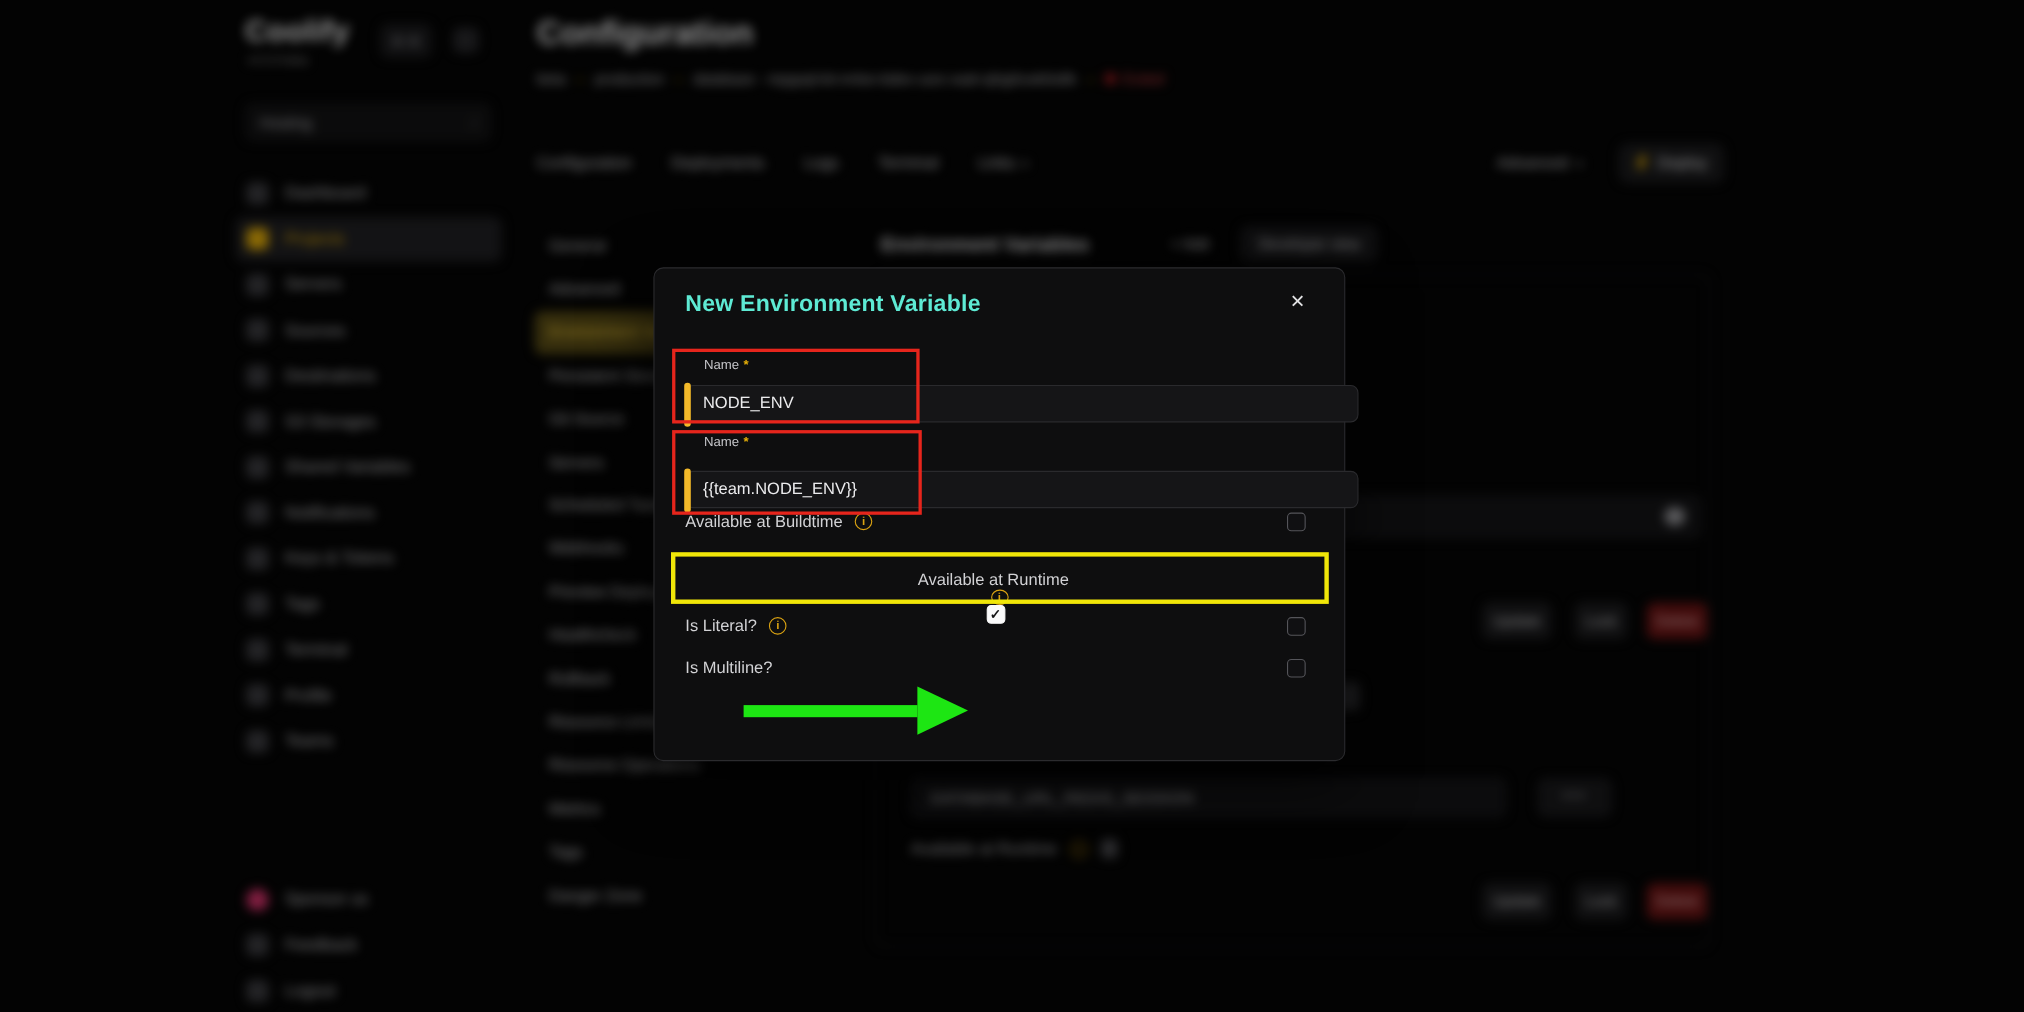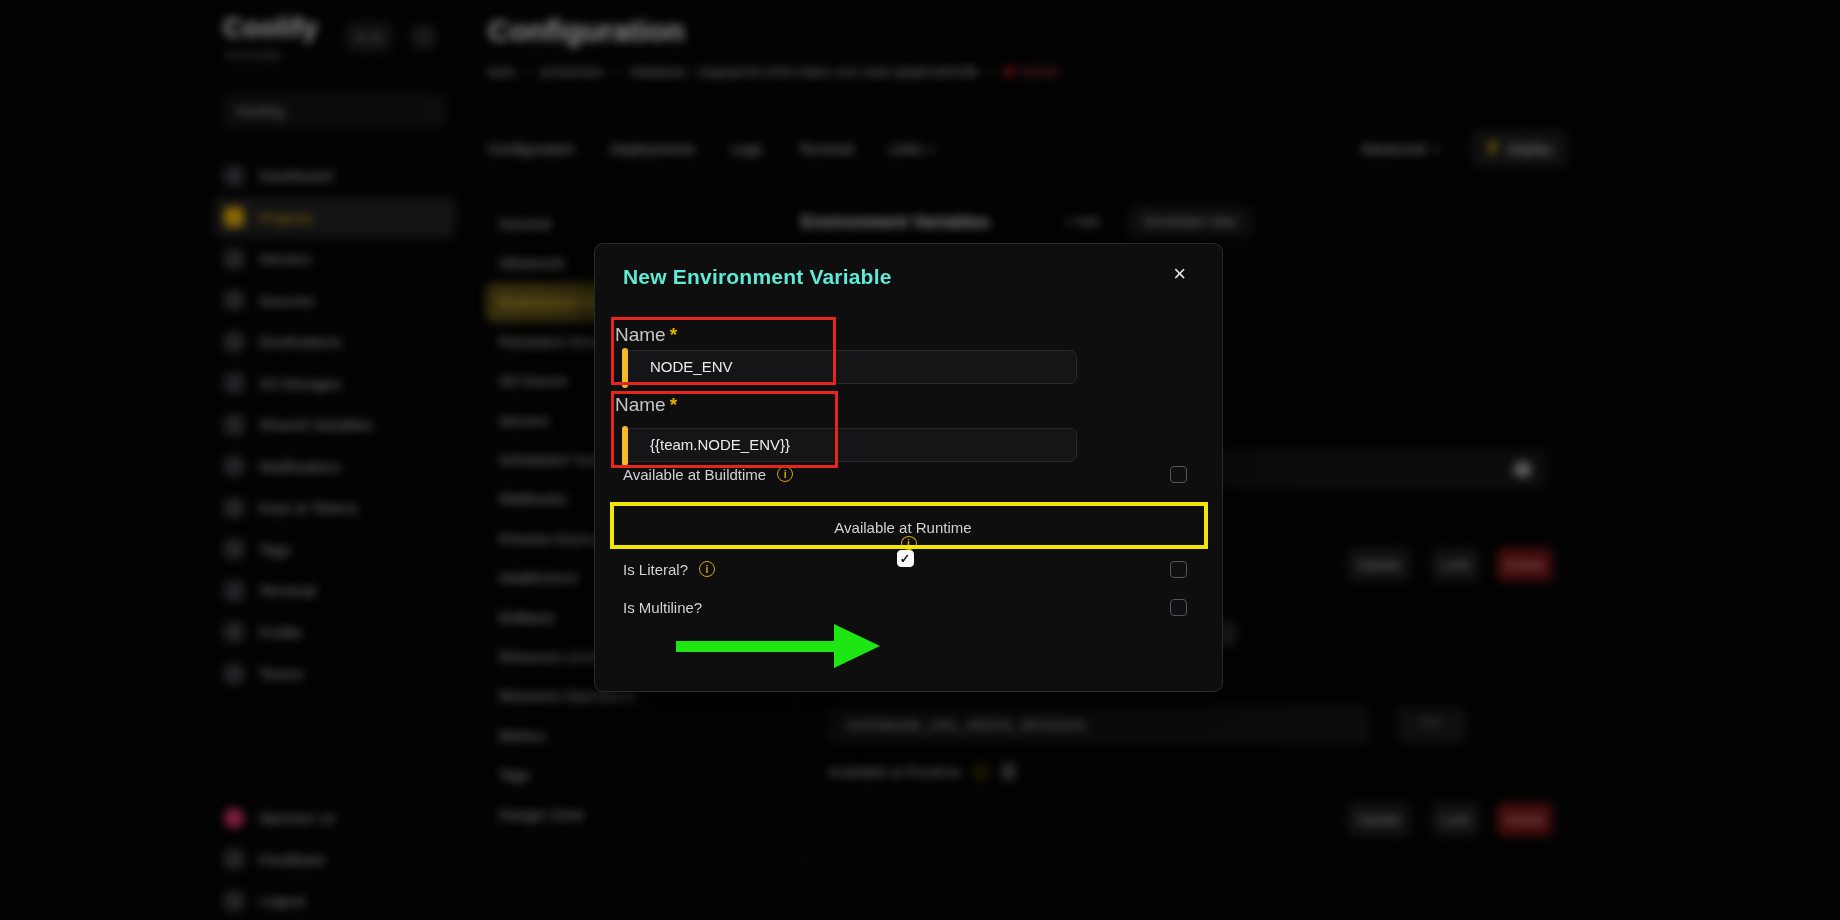--- a/index.html
+++ b/index.html
@@ -65,25 +65,25 @@
   .mask-btn { position:absolute; left:1398px; top:708px; width:67px; height:34px; background:#19191b; border:1px solid #2c2c2f;
     border-radius:7px; color:#cfcfd2; font-size:14px; display:flex; align-items:center; justify-content:center; letter-spacing:2px; }
   .caption-row { position:absolute; left:828px; top:763px; display:flex; align-items:center; gap:12px; font-size:14.5px; color:#bdbdc0; }
   .lock-mini { width:15px; height:17px; border-radius:4px; background:#4a4a4e; }
 
   
   .modal { position:absolute; left:594px; top:243px; width:629px; height:449px; background:#0e0e0f;
     border:1px solid #2b2b2e; border-radius:9px; box-shadow:0 18px 60px rgba(0,0,0,.65); }
   .modal-title { position:absolute; left:28px; top:21px; font-size:21px; font-weight:bold; color:#5eead4; letter-spacing:.2px; }
   .modal-close { position:absolute; right:36px; top:19px; font-size:22px; color:#e4e4e6; line-height:1; cursor:pointer; }
-  .field-label { position:absolute; left:20px; font-size:19px; color:#c6c6ca; }
+  .field-label { position:absolute; left:45px; font-size:12px; color:#c6c6ca; }
   .field-label .req { color:#e7b008; font-weight:bold; margin-left:4px; }
   .lbl-name { top:80px; } .lbl-value { top:150px; }
-  .input { position:absolute; left:28px; width:454px; height:34px; background:#151517; border:1px solid #2a2a2d;
-    border-radius:7px; color:#ececee; font-size:15px; line-height:32px; padding-left:26px; }
+  .input { position:absolute; left:28px; width:612px; height:34px; background:#151517; border:1px solid #2a2a2d;
+    border-radius:7px; color:#ececee; font-size:15px; line-height:32px; padding-left:15px; }
   .inp-name { top:106px; } .inp-value { top:184px; }
   .caret { position:absolute; left:-2px; top:-3px; width:6px; height:40px; background:#f3b929; border-radius:3px; }
   .chk-row { position:absolute; left:28px; right:28px; height:20px; display:flex; align-items:center; }
   .row-0 { top:220px;text-align:right; } .row-1 { top:275px;flex-direction:column; } .row-2 { top:315px; } .row-3 { top:353px; }
   .chk-label { font-size:15px; color:#d2d2d5; margin-right:11px; }
   .info-ic { width:16px; height:16px; border:1.5px solid #dba312; border-radius:50%; color:#dba312; font-size:10.5px; font-weight:bold;
     display:flex; align-items:center; justify-content:center; }
   .flex-sp { flex:1; }
   .checkbox { width:17px; height:17px; border:1.5px solid #55555a; border-radius:4px; background:#101012; margin-right:7px;
     display:flex; align-items:center; justify-content:center; font-size:12.5px; color:transparent; }

